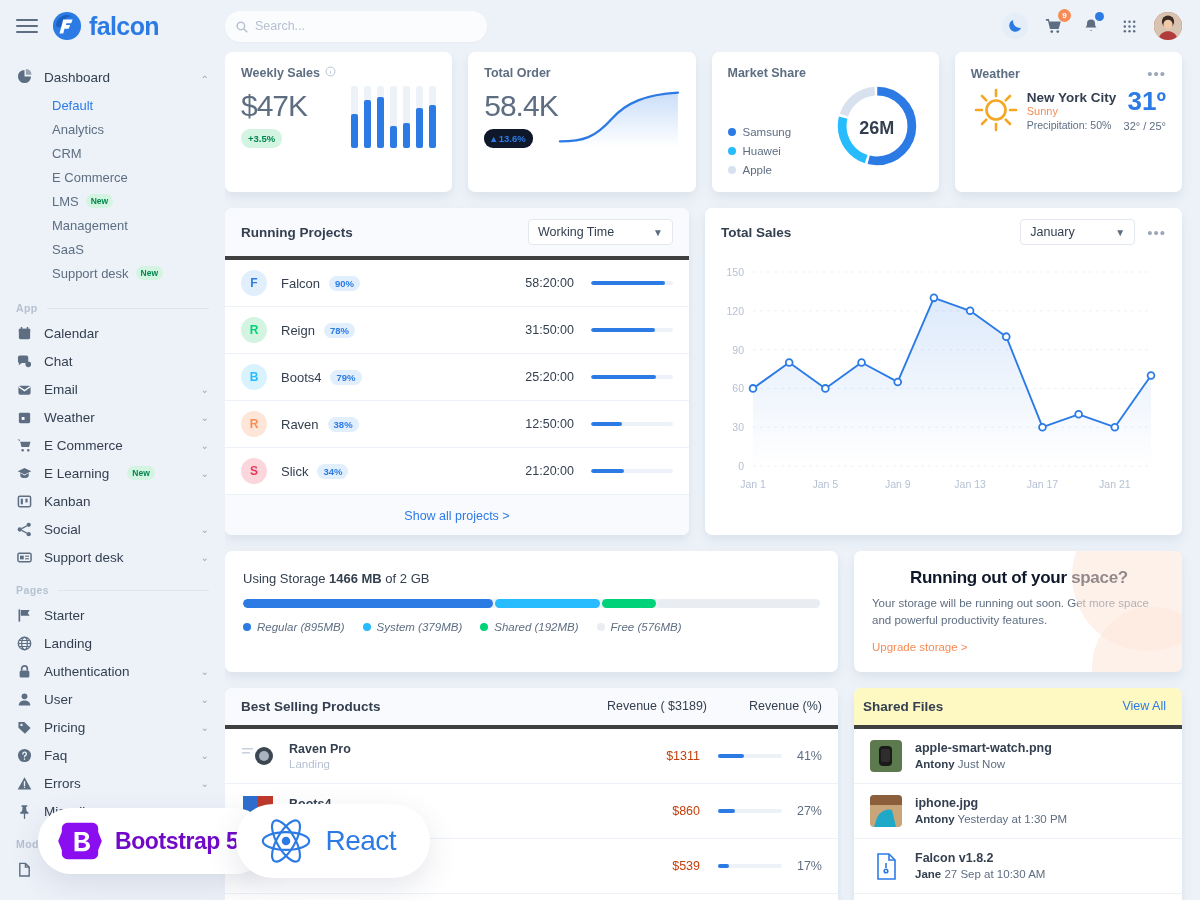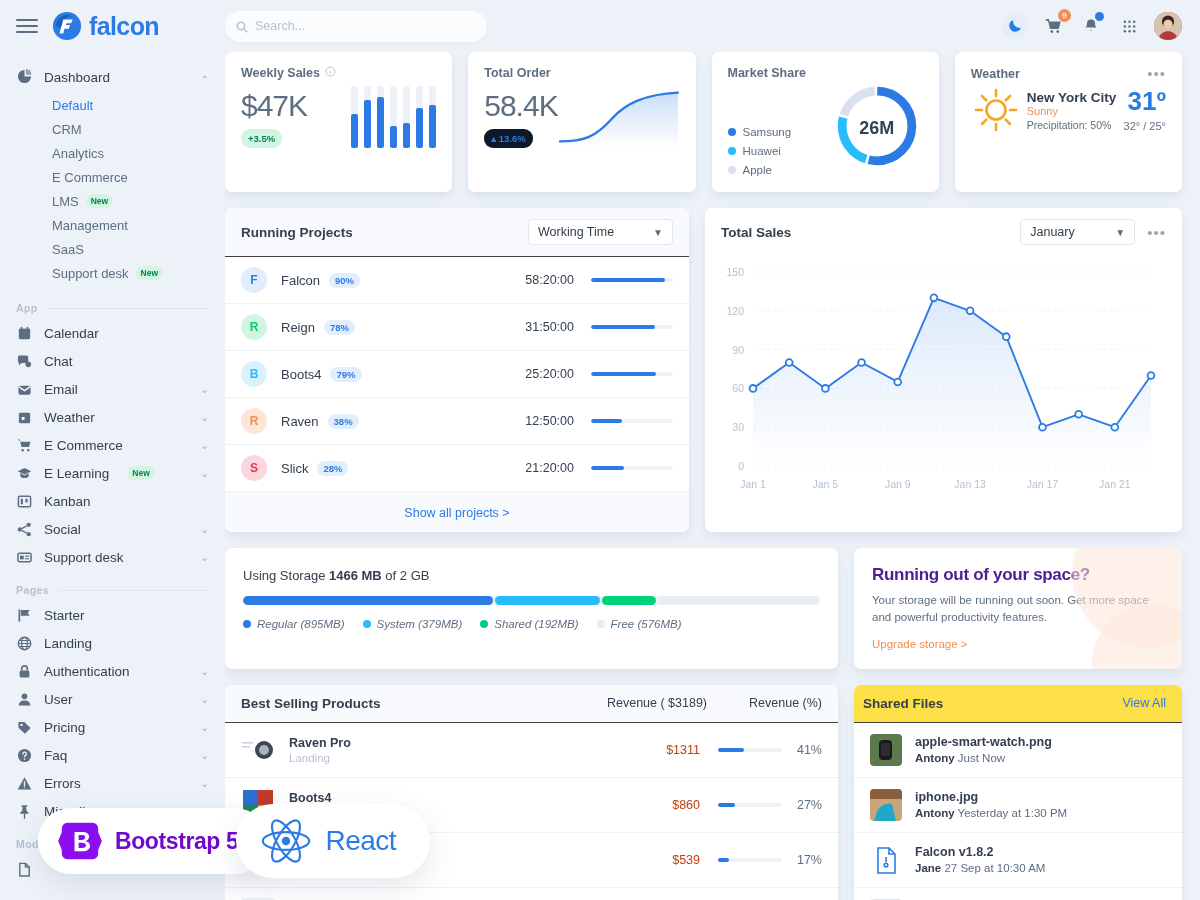--- a/index.html
+++ b/index.html
@@ -88,21 +88,21 @@
   .content { flex: 1; padding: 0 18px 0 0; overflow: hidden; }
   .row { display: flex; gap: 16px; margin-bottom: 16px; }
   .card {
     background: #fff; border-radius: 7px;
     box-shadow: 0 7px 14px rgba(43,64,78,.055), 0 3px 6px rgba(43,64,78,.04);
     overflow: hidden;
   }
   .card-head {
     display: flex; align-items: center;
     padding: 11px 16px; background: #f9fafd;
-    border-bottom: 1px solid #404040;
+    border-bottom: 4px solid #404040;
   }
   .card-title { font-size: 13.5px; font-weight: 600; color: #344050; }
 
   
   .stat { flex: 1; padding: 14px 16px 16px 16px; min-width: 0; position: relative; }
   .stat-title { font-size: 12.5px; font-weight: 600; color: #5e6e82; display: flex; align-items: center; gap: 5px; }
   .stat-body { display: flex; align-items: flex-end; justify-content: space-between; margin-top: 6px; }
   .stat-num { font-size: 30px; font-weight: 400; color: #5e6e82; line-height: 1.1; letter-spacing: -1px; }
   .pill { display: inline-block; font-size: 9.5px; font-weight: 700; padding: 4px 7px; border-radius: 9px; margin-top: 7px; }
   .pill-green { background: #d4f4e2; color: #00864e; }
@@ -146,21 +146,21 @@
   
   .storage-title { font-size: 13px; color: #344050; }
   .storage-title b { font-weight: 700; }
   .sbar { display: flex; height: 9px; border-radius: 5px; overflow: hidden; margin-top: 13px; background: #edf2f9; gap: 2px; }
   .sbar i { display: block; border-radius: 5px; }
   .slegend { display: flex; gap: 18px; margin-top: 13px; font-size: 11.5px; color: #5e6e82; }
   .slegend span { display: flex; align-items: center; gap: 6px; font-style: italic; }
 
   
   .promo { padding: 17px 18px; position: relative; overflow: hidden; background: #fff; }
-  .promo h3 { font-size: 17px; color: #4c1d95; font-weight: 700; letter-spacing: -.3px; }
+  .promo h3 { font-size: 17px; color: #0f172a; font-weight: 700; letter-spacing: -.3px; margin-left: 38px; }
   .promo p { font-size: 11.5px; color: #5e6e82; line-height: 1.5; margin-top: 7px; }
   .promo a { display: inline-block; margin-top: 11px; font-size: 11.5px; color: #f68c56; text-decoration: none; font-weight: 500; }
   .promo-blob { position: absolute; border-radius: 50%; background: #fde6d8; opacity: .55; }
 
   
   .prow { display: flex; align-items: center; padding: 10px 16px; border-bottom: 1px solid #edf2f9; }
   .pthumb { width: 34px; height: 34px; border-radius: 3px; overflow: hidden; flex: 0 0 34px; }
   .pinfo { margin-left: 14px; min-width: 0; }
   .pt { font-size: 12.5px; font-weight: 700; color: #344050; }
   .ps { font-size: 11.5px; color: #b6c1d2; margin-top: 2px; }
@@ -221,24 +221,24 @@
             </svg>
         </span>
         <span class="lbl">Dashboard</span>
         <span class="caret">⌃</span>
       </div>
       <div class="sub" id="dash-sub">
           <a href="#" class="active">
             <span>Default</span>
           </a>
           <a href="#" class="">
-            <span>CRM</span>
+            <span>Analytics</span>
           </a>
           <a href="#" class="">
-            <span>Analytics</span>
+            <span>CRM</span>
           </a>
           <a href="#" class="">
             <span>E Commerce</span>
           </a>
           <a href="#" class="">
             <span>LMS</span>
             <span class="badge-new">New</span>
           </a>
           <a href="#" class="">
             <span>Management</span>
@@ -677,21 +677,21 @@
                 <span class="pname">Raven</span>
                 <span class="ppct">38%</span>
                 <span class="ptime">12:50:00</span>
                 <span class="pbar">
                   <i style="width:38%"></i>
                 </span>
               </div>
               <div class="proj-row">
                 <div class="pav" style="background:#fbd7dd;color:#e63757">S</div>
                 <span class="pname">Slick</span>
-                <span class="ppct">28%</span>
+                <span class="ppct">34%</span>
                 <span class="ptime">21:20:00</span>
                 <span class="pbar">
                   <i style="width:40%"></i>
                 </span>
               </div>
             </div>
           <div class="card-foot">
             <a href="#">Show all projects &gt;</a>
           </div>
         </div>
@@ -852,21 +852,21 @@
               <div class="prow">
                 <span class="pthumb"><svg width="34" height="34" viewBox="0 0 34 34">
                     <rect width="34" height="34" fill="#eef2f7"></rect>
                     <rect x="4" y="8" width="26" height="18" rx="2" fill="#cdd7e3"></rect>
                   </svg></span>
               </div>
             </div>
         </div>
 
         <div class="card" style="flex:1;">
-          <div class="card-head" style="background:#fde047;padding-left:9px;">
+          <div class="card-head" style="background:#fef9c3;padding-left:9px;">
             <div class="card-title">Shared Files</div>
             <a href="#" class="viewall">View All</a>
           </div>
           <div id="fileRows">
               <div class="frow">
                 <span class="fthumb"><svg width="32" height="32" viewBox="0 0 32 32">
                     <rect width="32" height="32" fill="#5d7a4e"></rect>
                     <rect x="9" y="6" width="13" height="20" rx="4" fill="#1a1a1a"></rect>
                     <rect x="11" y="9" width="9" height="13" rx="2" fill="#2e2e2e"></rect>
                   </svg></span>

